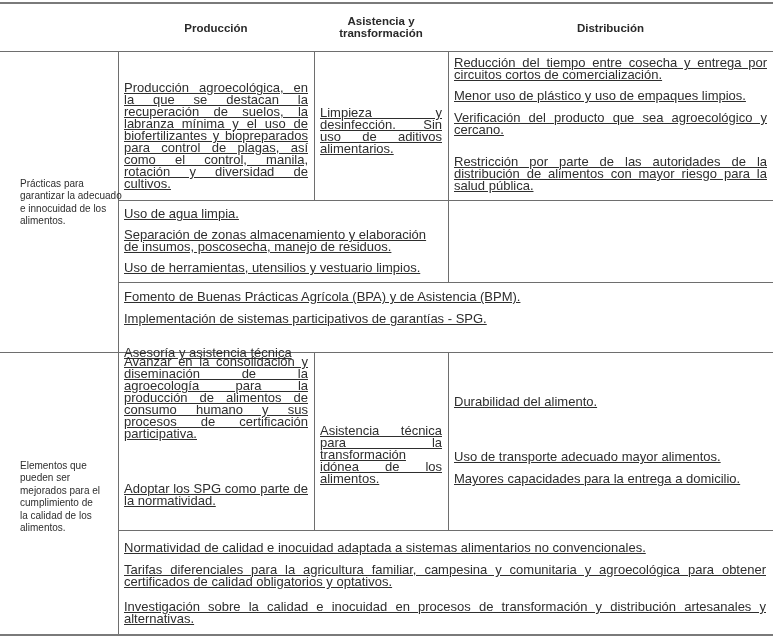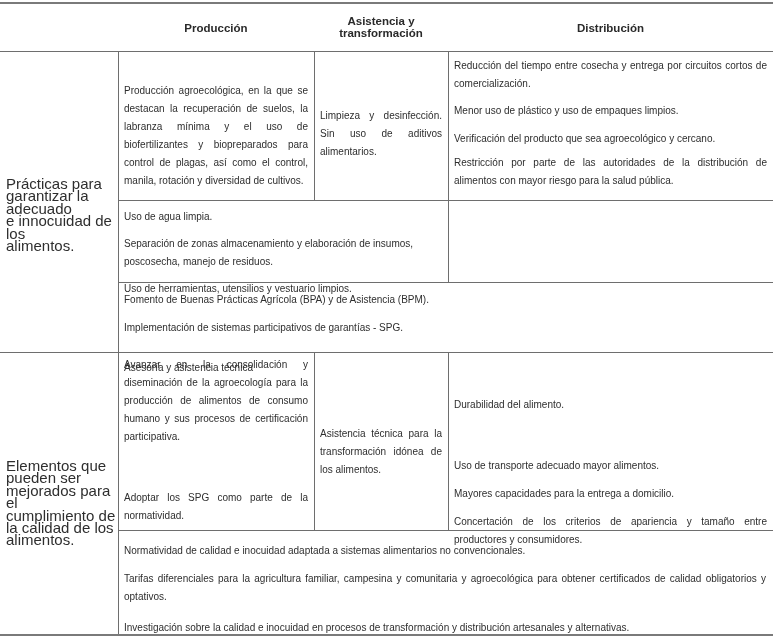--- a/index.html
+++ b/index.html
@@ -9,26 +9,26 @@
     color: #2b2b2b;
   }
   .hline { position: absolute; height: 1px; background: #6e6e6e; }
   .vline { position: absolute; width: 1px; background: #6e6e6e; }
   .thick { height: 2px; background: #7a7a7a; }
   .th {
     position: absolute; font-weight: bold; font-size: 11.5px; color: #2a2a2a;
     text-align: center; line-height: 12px;
   }
   .cell {
-    position: absolute; font-size: 10px; line-height: 18px; color: #2e2e2e;
+    position: absolute; font-size: 13px; line-height: 12px; color: #2e2e2e; text-decoration: underline;
   }
   .just { text-align: justify; }
   .p { margin: 0; }
   .rowlabel {
-    position: absolute; font-size: 15px; line-height: 12.4px; color: #2e2e2e;
+    position: absolute; font-size: 10px; line-height: 12.4px; color: #2e2e2e; margin-left: 14px;
   }
 </style>
 </head>
 <body>
 
 <div>
 
   <div class="hline thick" style="left:0; top:2px; width:773px;"></div>
   <div class="hline" style="left:0; top:51px; width:773px;"></div>
   <div class="hline" style="left:118px; top:200px; width:655px;"></div>
@@ -57,21 +57,21 @@
     <div>alimentos.</div>
   </div>
 
   <div class="cell just" style="left:124px; top:82px; width:184px;">Producción agroecológica, en la que se destacan la recuperación de suelos, la labranza mínima y el uso de biofertilizantes y biopreparados para control de plagas, así como el control, manila, rotación y diversidad de cultivos.</div>
 
   <div class="cell just" style="left:320px; top:107px; width:122px;">Limpieza y desinfección. Sin uso de aditivos alimentarios.</div>
 
   <div class="cell just" style="left:454px; top:57px; width:313px;">
     <p class="p" style="margin-bottom:9px;">Reducción del tiempo entre cosecha y entrega por circuitos cortos de comercialización.</p>
     <p class="p" style="margin-bottom:10px;">Menor uso de plástico y uso de empaques limpios.</p>
-    <p class="p" style="margin-bottom:6px;">Verificación del producto que sea agroecológico y cercano.</p>
+    <p class="p" style="margin-bottom:20px;">Verificación del producto que sea agroecológico y cercano.</p>
     <p class="p">Restricción por parte de las autoridades de la distribución de alimentos con mayor riesgo para la salud pública.</p>
   </div>
 
   <div class="cell" style="left:124px; top:208px; width:320px;">
     <p class="p" style="margin-bottom:9px;">Uso de agua limpia.</p>
     <p class="p" style="margin-bottom:9px;">Separación de zonas almacenamiento y elaboración de insumos, poscosecha, manejo de residuos.</p>
     <p class="p">Uso de herramientas, utensilios y vestuario limpios.</p>
   </div>
 
   <div class="cell" style="left:124px; top:291px; width:640px;">
@@ -93,21 +93,20 @@
     <p class="p" style="margin-bottom:43px;">Avanzar en la consolidación y diseminación de la agroecología para la producción de alimentos de consumo humano y sus procesos de certificación participativa.</p>
     <p class="p">Adoptar los SPG como parte de la normatividad.</p>
   </div>
 
   <div class="cell just" style="left:320px; top:425px; width:122px;">Asistencia técnica para la transformación idónea de los alimentos.</div>
 
   <div class="cell just" style="left:454px; top:396px; width:313px;">
     <p class="p" style="margin-bottom:43px;">Durabilidad del alimento.</p>
     <p class="p" style="margin-bottom:10px;">Uso de transporte adecuado mayor alimentos.</p>
     <p class="p" style="margin-bottom:10px;">Mayores capacidades para la entrega a domicilio.</p>
-    <p class="p">Concertación de los criterios de apariencia y tamaño entre productores y consumidores.</p>
   </div>
 
   <div class="cell just" style="left:124px; top:542px; width:642px;">
     <p class="p" style="margin-bottom:10px;">Normatividad de calidad e inocuidad adaptada a sistemas alimentarios no convencionales.</p>
     <p class="p" style="margin-bottom:13px;">Tarifas diferenciales para la agricultura familiar, campesina y comunitaria y agroecológica para obtener certificados de calidad obligatorios y optativos.</p>
     <p class="p">Investigación sobre la calidad e inocuidad en procesos de transformación y distribución artesanales y alternativas.</p>
   </div>
 
 </div>
 

